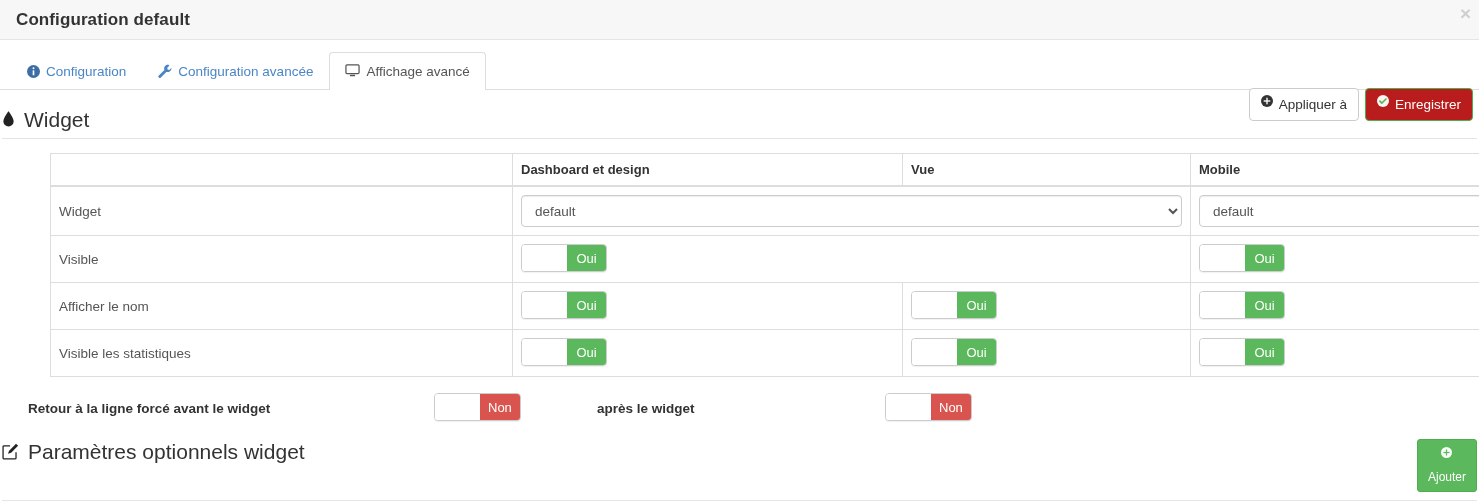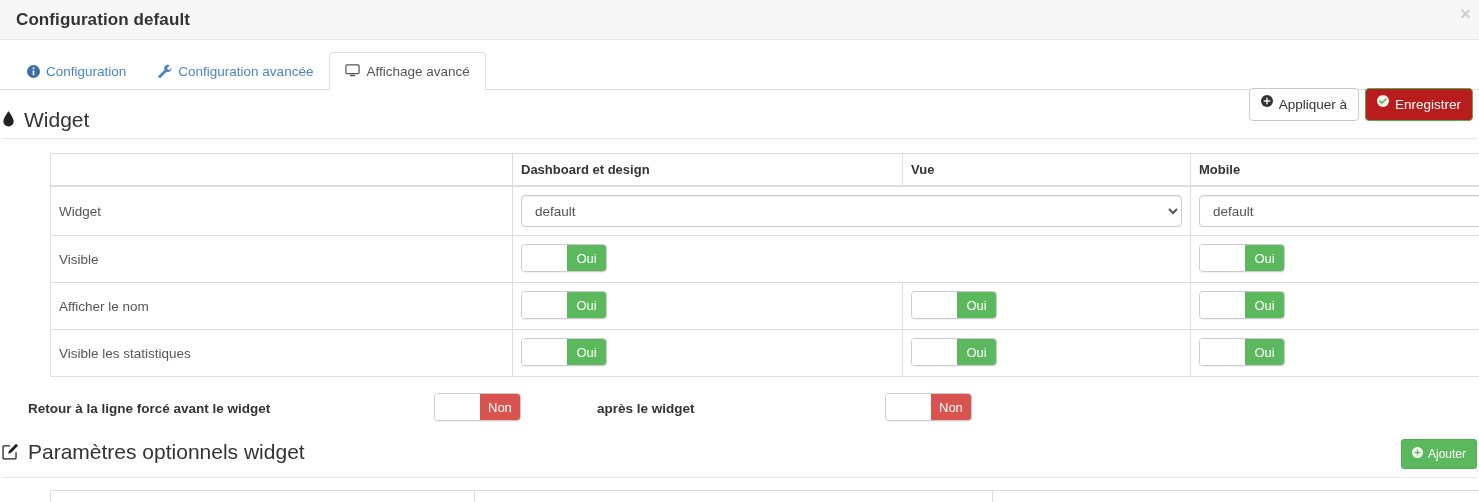--- a/index.html
+++ b/index.html
@@ -236,20 +236,21 @@
     color: #ffffff;
     font-size: 12px;
     padding: 5px 10px;
     border-radius: 3px;
     display: inline-flex;
     align-items: center;
     gap: 5px;
     cursor: pointer;
     line-height: 1.5;
     margin-bottom: 2px;
+    flex-direction: column;
   }
 
   table.params { margin-top: 12px; }
   table.params th { padding: 8px 8px 8px 12px; }
   .col-nom { width: 424px; }
   .col-valeur { width: 518px; }
 </style>
 </head>
 <body>
 

